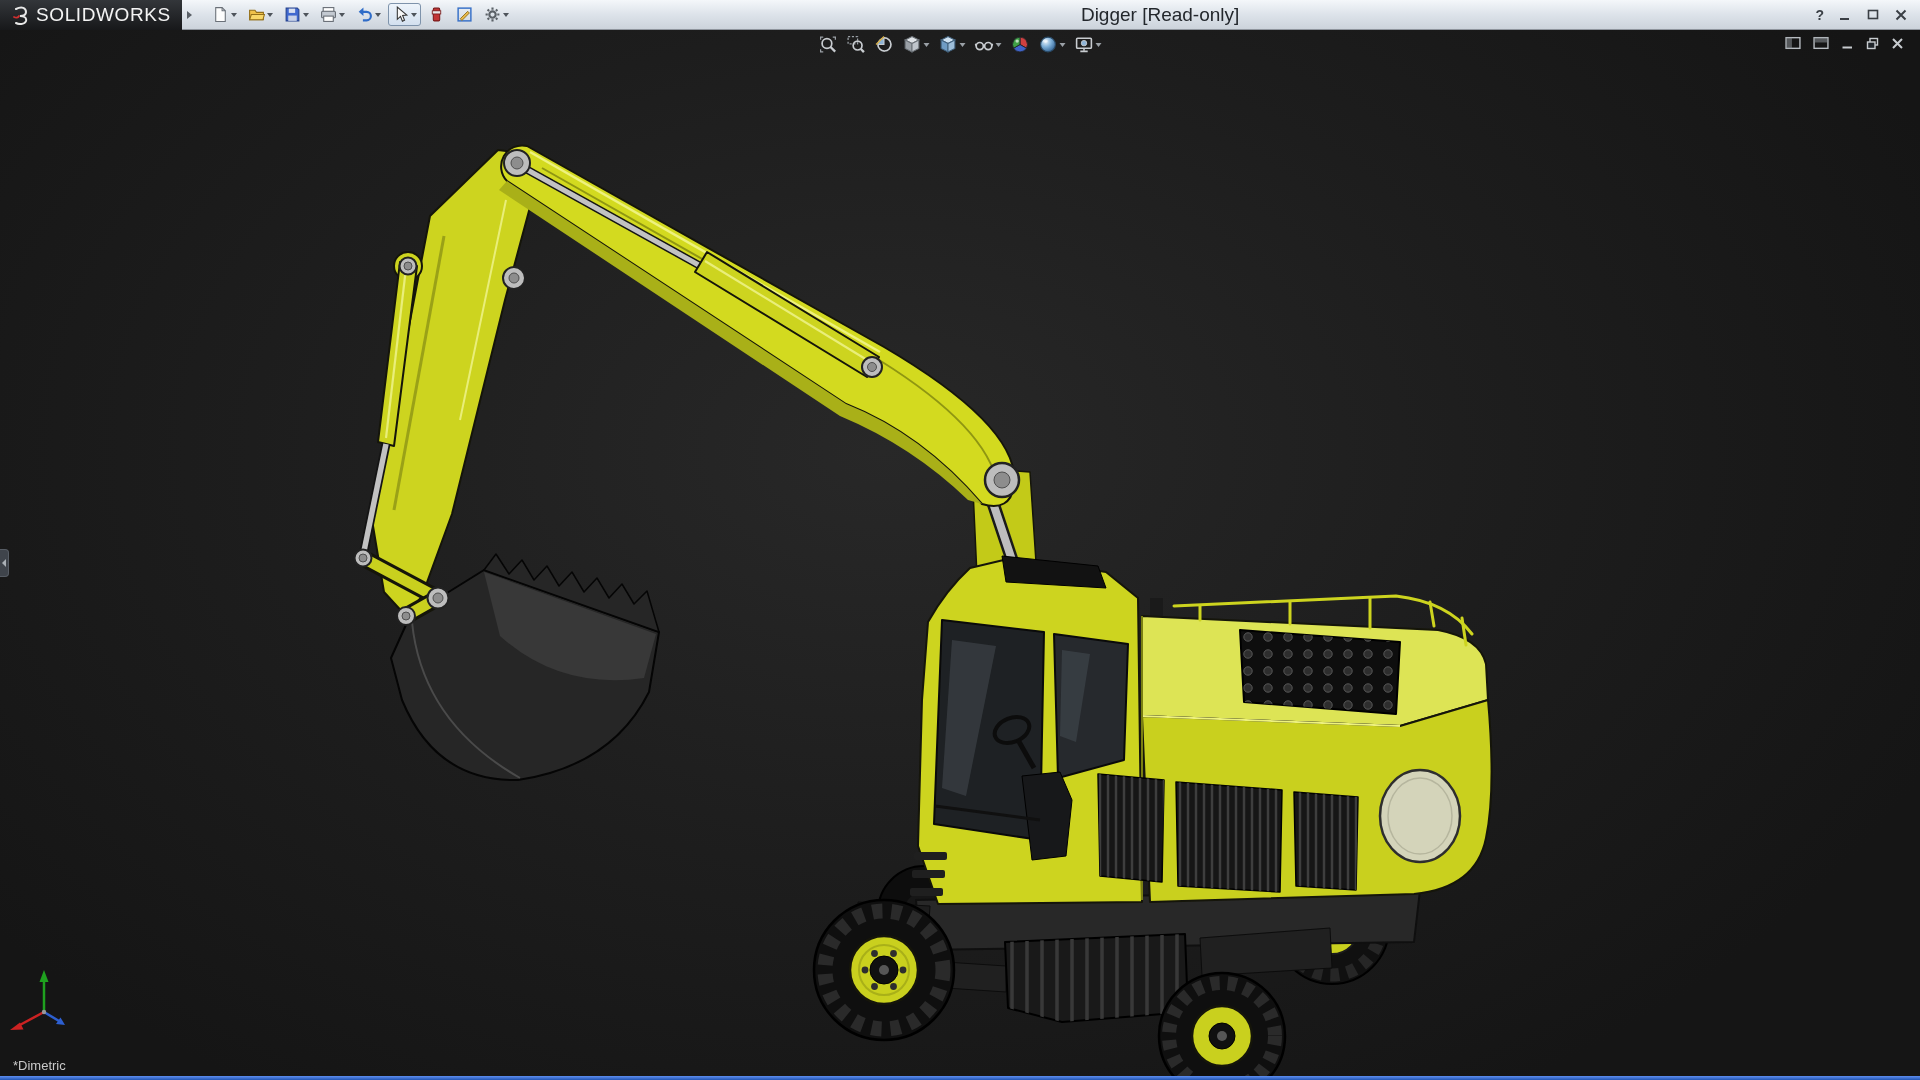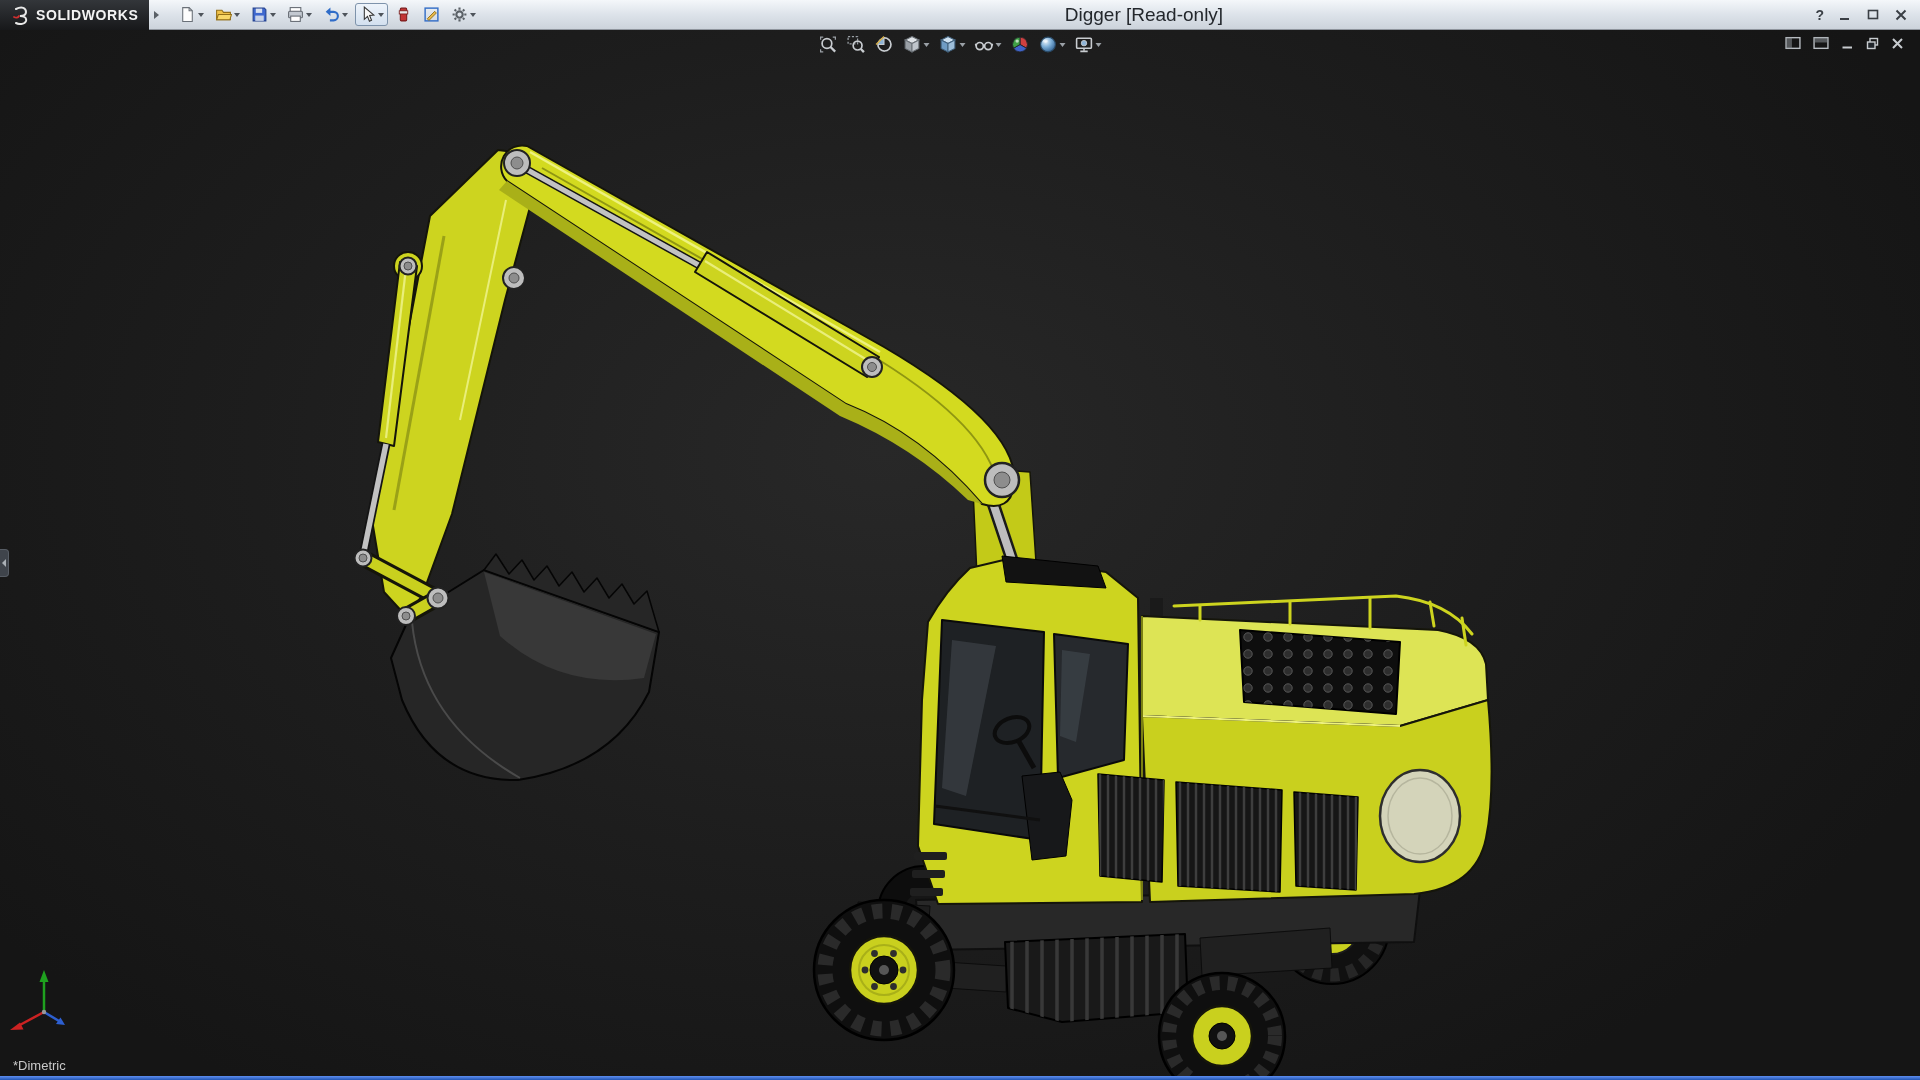--- a/index.html
+++ b/index.html
@@ -5,21 +5,21 @@
   * { box-sizing: border-box; }
   html, body { margin:0; padding:0; width:1920px; height:1080px; overflow:hidden;
                font-family:"Liberation Sans", sans-serif; background:#101010; }
 
   
   .titlebar { position:absolute; top:0; left:0; right:0; height:30px; z-index:30;
               background:linear-gradient(#f4f7fa, #dde3ea 50%, #ccd3db);
               border-bottom:1px solid #8f959d; display:flex; align-items:center; }
   .logo-block { height:30px; display:flex; align-items:center; gap:5px;
                 background:linear-gradient(#33363a,#17181a); padding:0 11px; }
-  .logo-text { color:#f4f4f4; font-size:14px; font-weight:bold; letter-spacing:.6px; }
+  .logo-text { color:#f4f4f4; font-size:19px; font-weight:normal; letter-spacing:.6px; }
   .flyout { width:0; height:0; border-top:4px solid transparent; border-bottom:4px solid transparent;
             border-left:5px solid #5a6067; margin:0 6px 0 5px; cursor:pointer; }
   .qtb { display:flex; align-items:center; gap:3px; margin-left:10px; }
   .tb-btn { display:flex; align-items:center; padding:2px 3px; border:1px solid transparent; border-radius:3px; }
   .tb-btn.active { border-color:#7e93ab; background:linear-gradient(#eef4fb,#d3e0ef); }
   .tb-btn svg { display:block; }
   .caret { width:0; height:0; border-left:3.5px solid transparent; border-right:3.5px solid transparent;
            border-top:4px solid #4e545b; margin-left:2px; }
   .tb-title { flex:1; text-align:center; font-size:19px; color:#23272c; white-space:nowrap; }
   .win-controls { display:flex; align-items:center; gap:14px; padding:0 12px 0 8px; }

